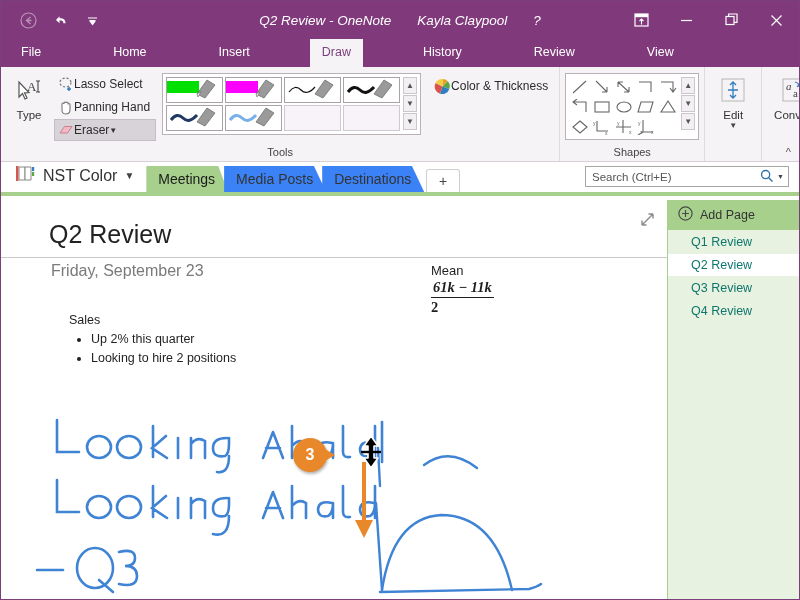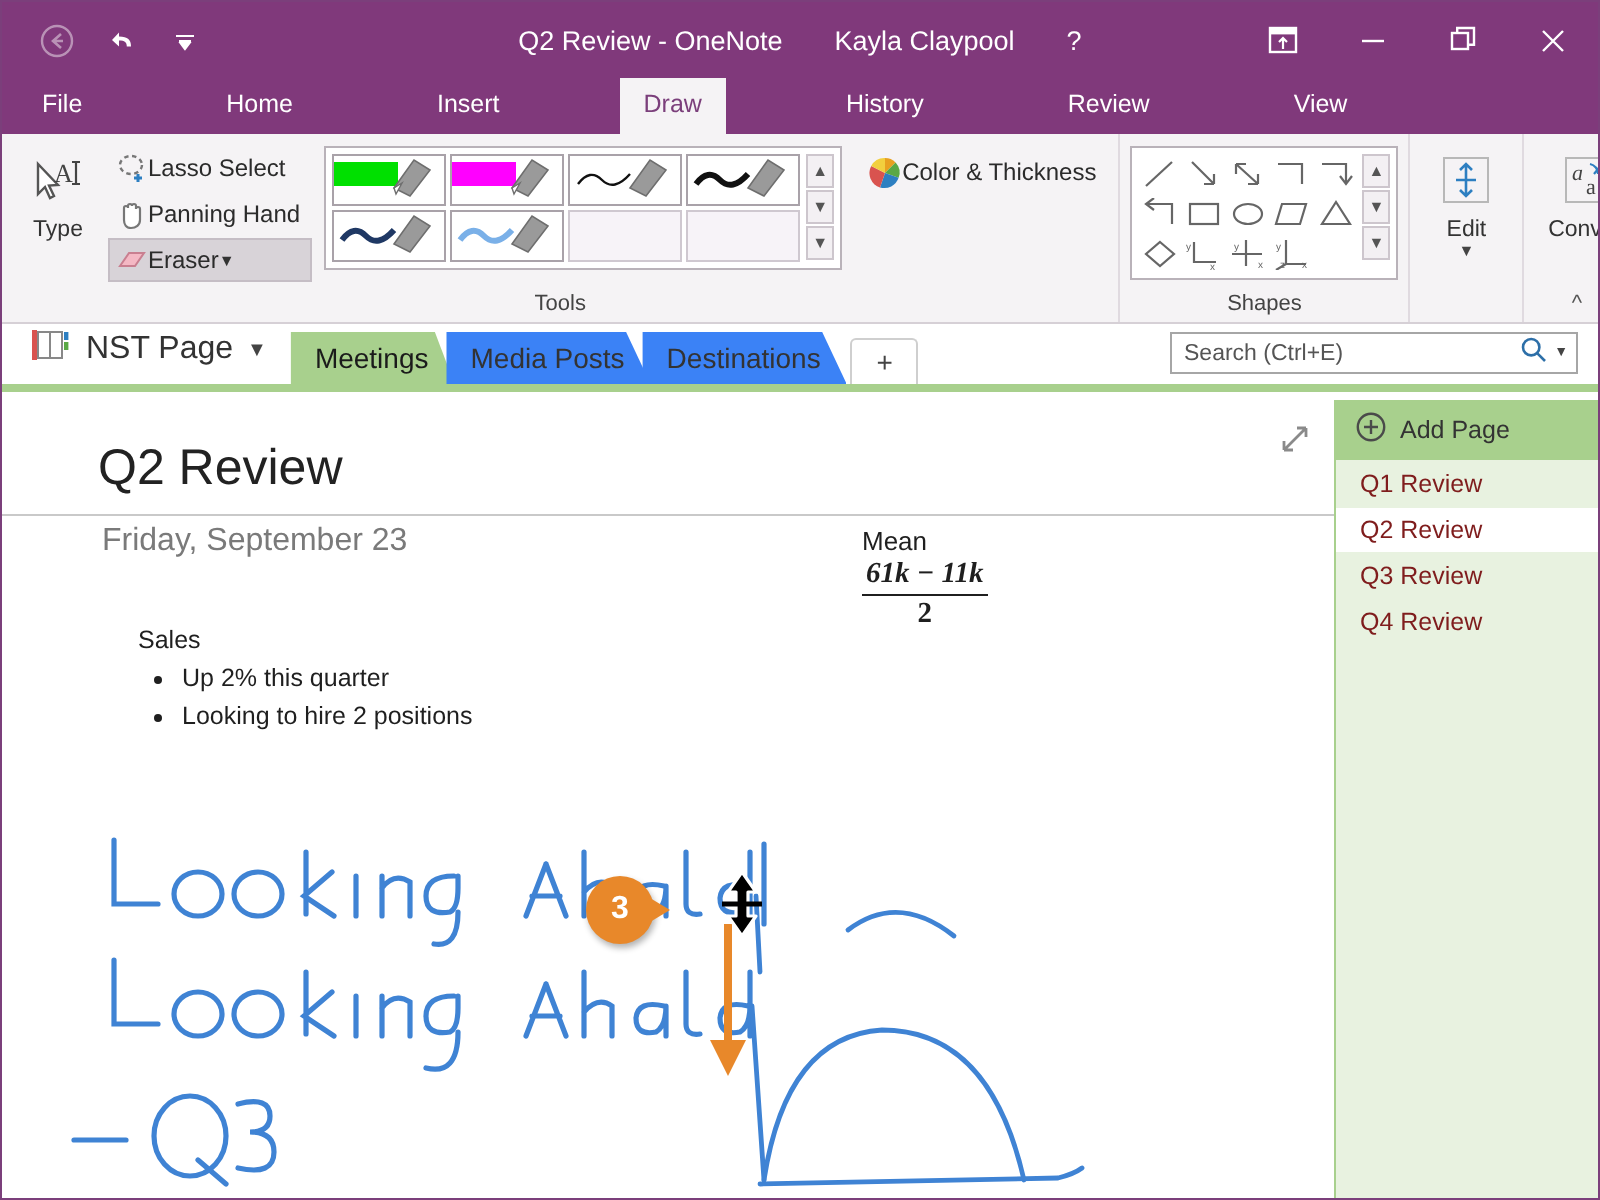--- a/index.html
+++ b/index.html
@@ -29,20 +29,21 @@
   .qat-back { opacity: 0.45; }
   .title-center {
     position: absolute;
     left: 0; right: 0;
     display: flex;
     align-items: flex-start;
     justify-content: center;
     gap: 26px;
     pointer-events: none;
     font-size: 13.5px;
+    font-style: italic;
   }
   .title-center > * { pointer-events: auto; }
   .win-ctrls {
     margin-left: auto;
     display: flex;
     align-items: center;
     height: 38px;
     position: relative;
     z-index: 3;
   }
@@ -250,21 +251,21 @@
     font-size: 12.5px; color: #1f1f1f;
   }
   .sales-block ul { margin: 3px 0 0 22px; }
   .sales-block li { line-height: 19px; }
 
   .mean-block {
     position: absolute;
     left: 430px; top: 63px;
     font-size: 13px; color: #1f1f1f;
   }
-  .frac { margin-top: 1px; display: inline-block; text-align: center; }
+  .frac { margin-top: 1px; display: inline-block; text-align: left; }
   .frac .num {
     font-family: "Liberation Serif", serif;
     font-style: italic; font-weight: bold;
     font-size: 14.5px;
     border-bottom: 1.3px solid #1f1f1f;
     padding: 0 2px 1px 2px;
     display: block;
   }
   .frac .den {
     font-family: "Liberation Serif", serif;
@@ -310,22 +311,22 @@
   .addpage {
     height: 30px;
     background: #a8d08d;
     display: flex; align-items: center; gap: 7px;
     padding-left: 10px;
     font-size: 12.5px; color: #333;
   }
   .pageitem {
     height: 22px;
     display: flex; align-items: center;
-    padding-left: 12px;
-    font-size: 12.5px; color: #7f1d1d;
+    padding-left: 23px;
+    font-size: 12.5px; color: #0f766e;
     margin-top: 1px;
   }
   .pageitem:first-of-type { margin-top: 17px; }
   .pageitem.active { background: #ffffff; }
 </style>
 </head>
 <body>
 
 <div class="titlebar">
   <div class="qat">
@@ -638,21 +639,21 @@
   <div class="nb-name">
     <span>
       <svg width="21" height="17" viewBox="0 0 21 17">
         <rect x="1" y="1" width="2.5" height="15" fill="#d9534f"></rect>
         <path d="M4 2 H10 V15 H4 Z" fill="#fff" stroke="#888" stroke-width="1"></path>
         <path d="M10 2 H16 V15 H10 Z" fill="#fff" stroke="#888" stroke-width="1"></path>
         <rect x="17" y="2" width="2.2" height="4" fill="#2d7fc1"></rect>
         <rect x="17" y="7" width="2.2" height="4" fill="#5aa845"></rect>
       </svg>
     </span>
-    <span>NST Page</span>
+    <span>NST Color</span>
     <span style="font-size:10px;color:#444;">▼</span>
   </div>
 
   <div class="sectabs">
     <div class="sectab active" style="background:#a8d08d;">
       <span>Meetings</span>
     </div>
     <div class="sectab" style="background:#3b82f6;">
       <span>Media Posts</span>
     </div>

